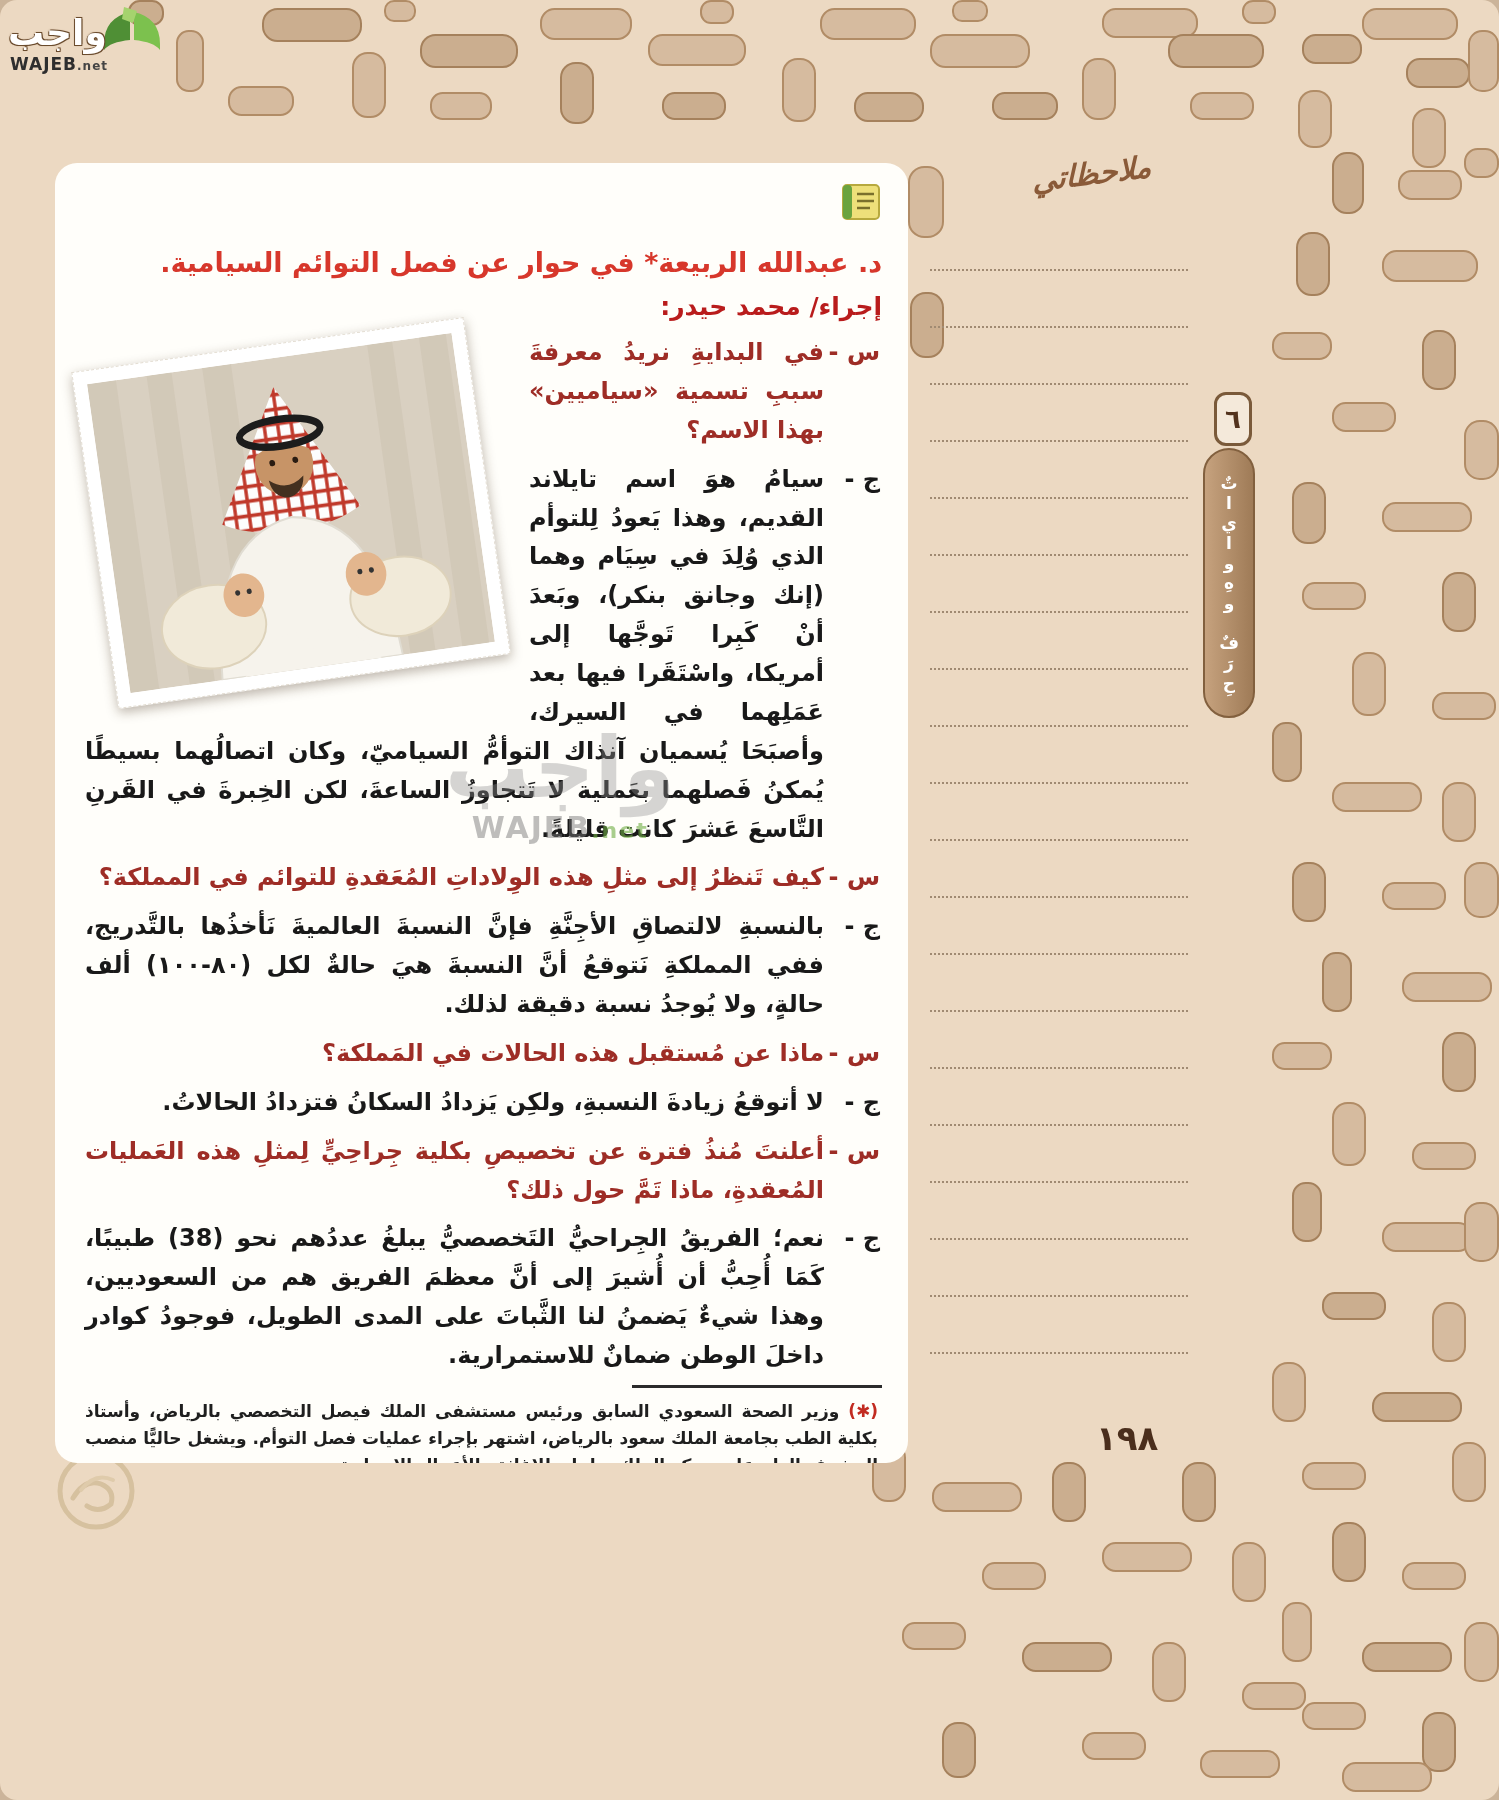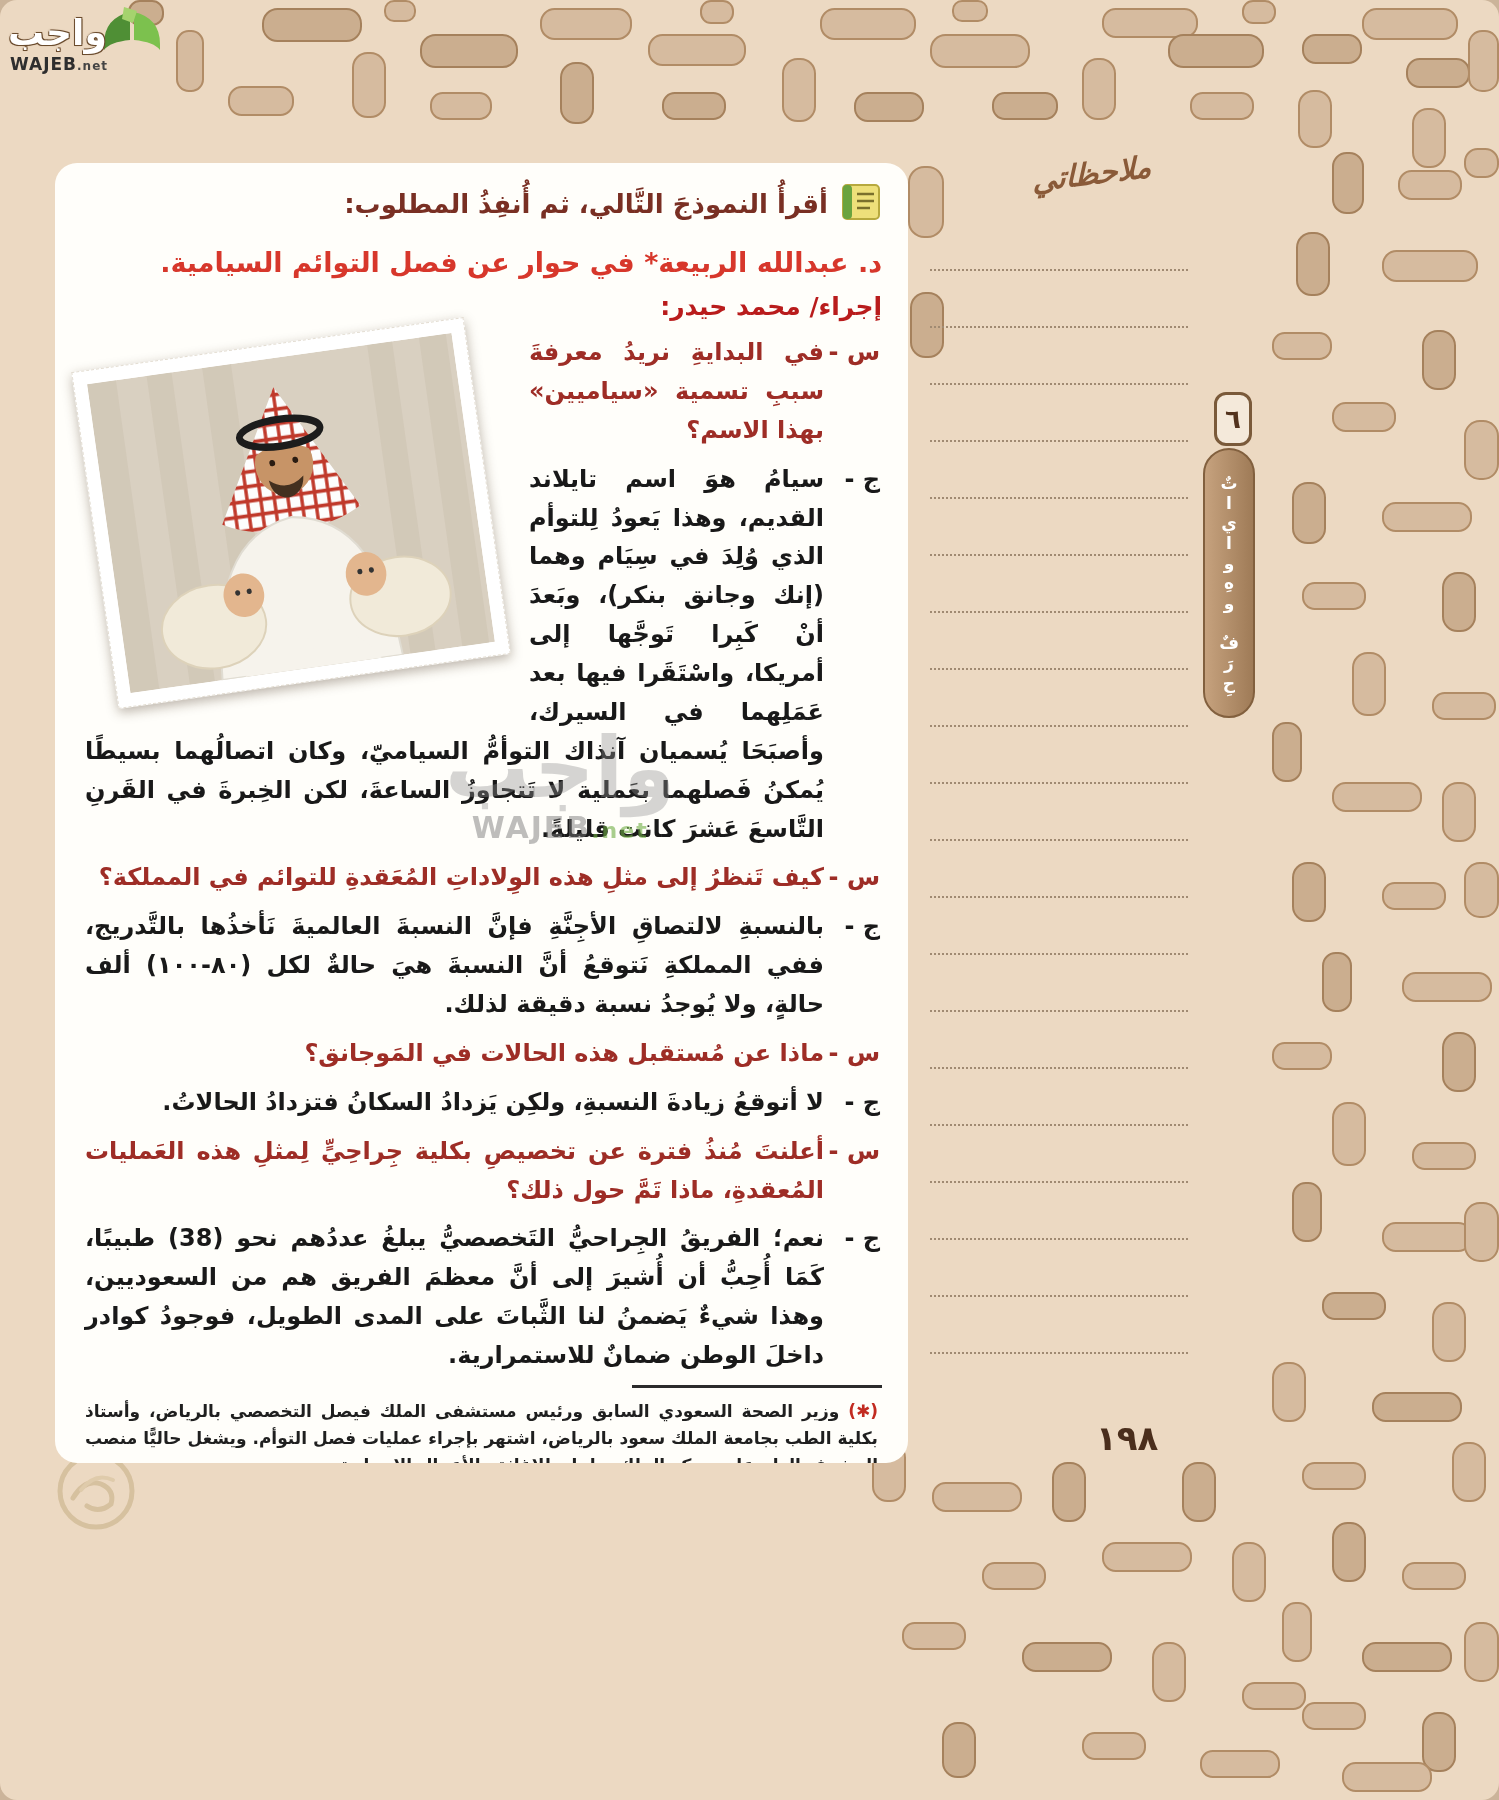--- a/index.html
+++ b/index.html
@@ -208,21 +208,20 @@
   <div class="content">
 
     <div class="instr-row">
       <span class="note-icon">
         <svg width="42" height="42" viewBox="0 0 42 42">
           <rect x="3" y="4" width="36" height="34" rx="4" fill="#eee07a" stroke="#b7a93e" stroke-width="2"></rect>
           <rect x="3" y="4" width="9" height="34" rx="4" fill="#6aa33f"></rect>
           <path d="M17 13 H34 M17 20 H34 M17 27 H30" stroke="#7a6f2c" stroke-width="2.5"></path>
         </svg>
       </span>
-      <span class="instruction">أقرأُ النموذجَ التَّالي، ثم أُنفِذُ المطلوب:</span>
     </div>
 
     <div class="title">د. عبدالله الربيعة* في حوار عن فصل التوائم السيامية.</div>
     <div class="interviewer">إجراء/ محمد حيدر:</div>
 
     <div class="photo-float">
       <div class="stamp">
         <svg viewBox="0 0 380 300" preserveAspectRatio="none">
           <defs>
             <pattern id="shm" width="14" height="14" patternUnits="userSpaceOnUse">
@@ -265,21 +264,21 @@
           <path d="M262 300 Q236 260 196 266 L190 300 Z" fill="#f6f3ec"></path>
         </svg>
       </div>
     </div>
 
     <div>
         <div class="qa q"><span class="marker">س -</span><span>في البدايةِ نريدُ معرفةَ سببِ تسمية «سياميين» بهذا الاسم؟</span></div>
         <div class="qa a"><span class="marker">ج -</span><span>سيامُ هوَ اسم تايلاند القديم، وهذا يَعودُ لِلتوأم الذي وُلِدَ في سِيَام وهما (إنك وجانق بنكر)، وبَعدَ أنْ كَبِرا تَوجَّها إلى أمريكا، واسْتَقَرا فيها بعد عَمَلِهما في السيرك، وأصبَحَا يُسميان آنذاك التوأمُّ السياميّ، وكان اتصالُهما بسيطًا يُمكنُ فَصلهما بعَملية لا تَتجاوزُ الساعةَ، لكن الخِبرةَ في القَرنِ التَّاسعَ عَشرَ كانت قليلةً.</span></div>
         <div class="qa q"><span class="marker">س -</span><span>كيف تَنظرُ إلى مثلِ هذه الوِلاداتِ المُعَقدةِ للتوائم في المملكة؟</span></div>
         <div class="qa a"><span class="marker">ج -</span><span>بالنسبةِ لالتصاقِ الأجِنَّةِ فإنَّ النسبةَ العالميةَ نَأخذُها بالتَّدريج، ففي المملكةِ نَتوقعُ أنَّ النسبةَ هيَ حالةٌ لكل (٨٠-١٠٠) ألف حالةٍ، ولا يُوجدُ نسبة دقيقة لذلك.</span></div>
-        <div class="qa q"><span class="marker">س -</span><span>ماذا عن مُستقبل هذه الحالات في المَوجانق؟</span></div>
+        <div class="qa q"><span class="marker">س -</span><span>ماذا عن مُستقبل هذه الحالات في المَملكة؟</span></div>
         <div class="qa a"><span class="marker">ج -</span><span>لا أتوقعُ زيادةَ النسبةِ، ولكِن يَزدادُ السكانُ فتزدادُ الحالاتُ.</span></div>
         <div class="qa q"><span class="marker">س -</span><span>أعلنتَ مُنذُ فترة عن تخصيصِ بكلية جِراحِيٍّ لِمثلِ هذه العَمليات المُعقدةِ، ماذا تَمَّ حول ذلك؟</span></div>
         <div class="qa a"><span class="marker">ج -</span><span>نعم؛ الفريقُ الجِراحيُّ التَخصصيُّ يبلغُ عددُهم نحو (38) طبيبًا، كَمَا أُحِبُّ أن أُشيرَ إلى أنَّ معظمَ الفريق هم من السعوديين، وهذا شيءٌ يَضمنُ لنا الثَّباتَ على المدى الطويل، فوجودُ كوادر داخلَ الوطن ضمانٌ للاستمرارية.</span></div>
       </div>
 
     <div class="footnote-rule"></div>
     <div class="footnote">
       <span class="fn-marker">(✱)</span>
       <span>وزير الصحة السعودي السابق ورئيس مستشفى الملك فيصل التخصصي بالرياض، وأستاذ بكلية الطب بجامعة الملك سعود بالرياض، اشتهر بإجراء عمليات فصل التوأم. ويشغل حاليًّا منصب المشرف العام على مركز الملك سلمان للإغاثة والأعمال الإنسانية.</span>
     </div>

